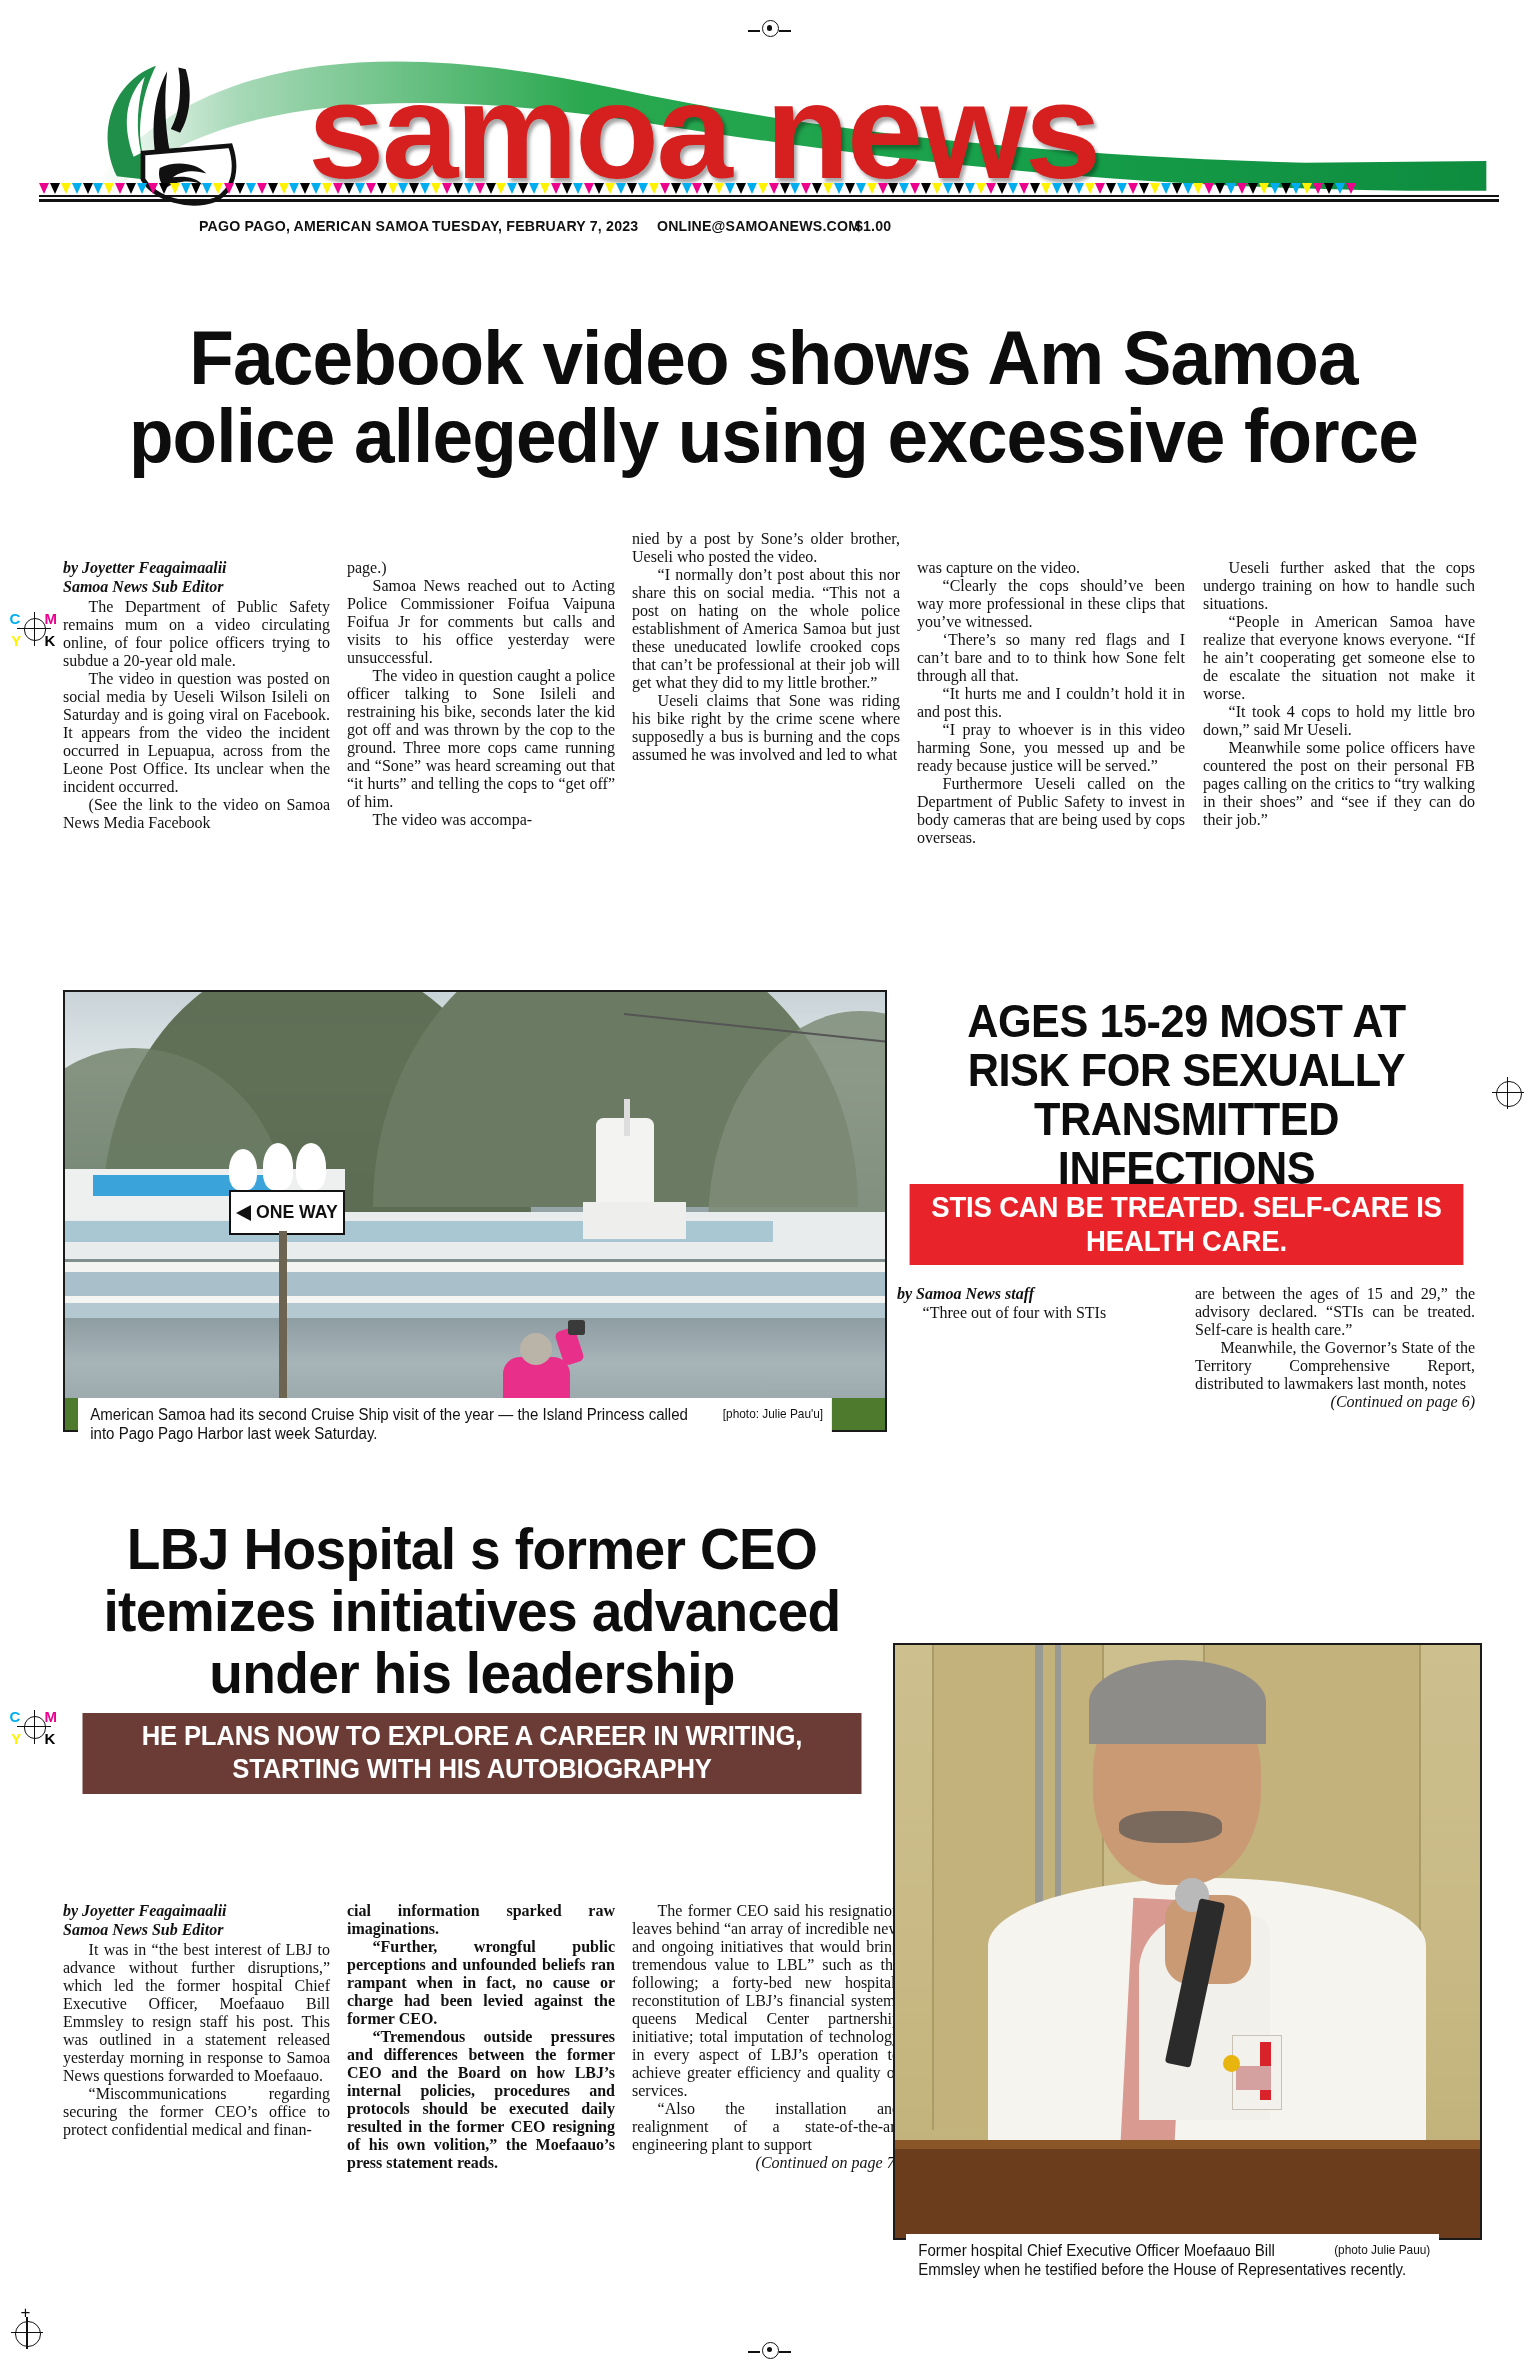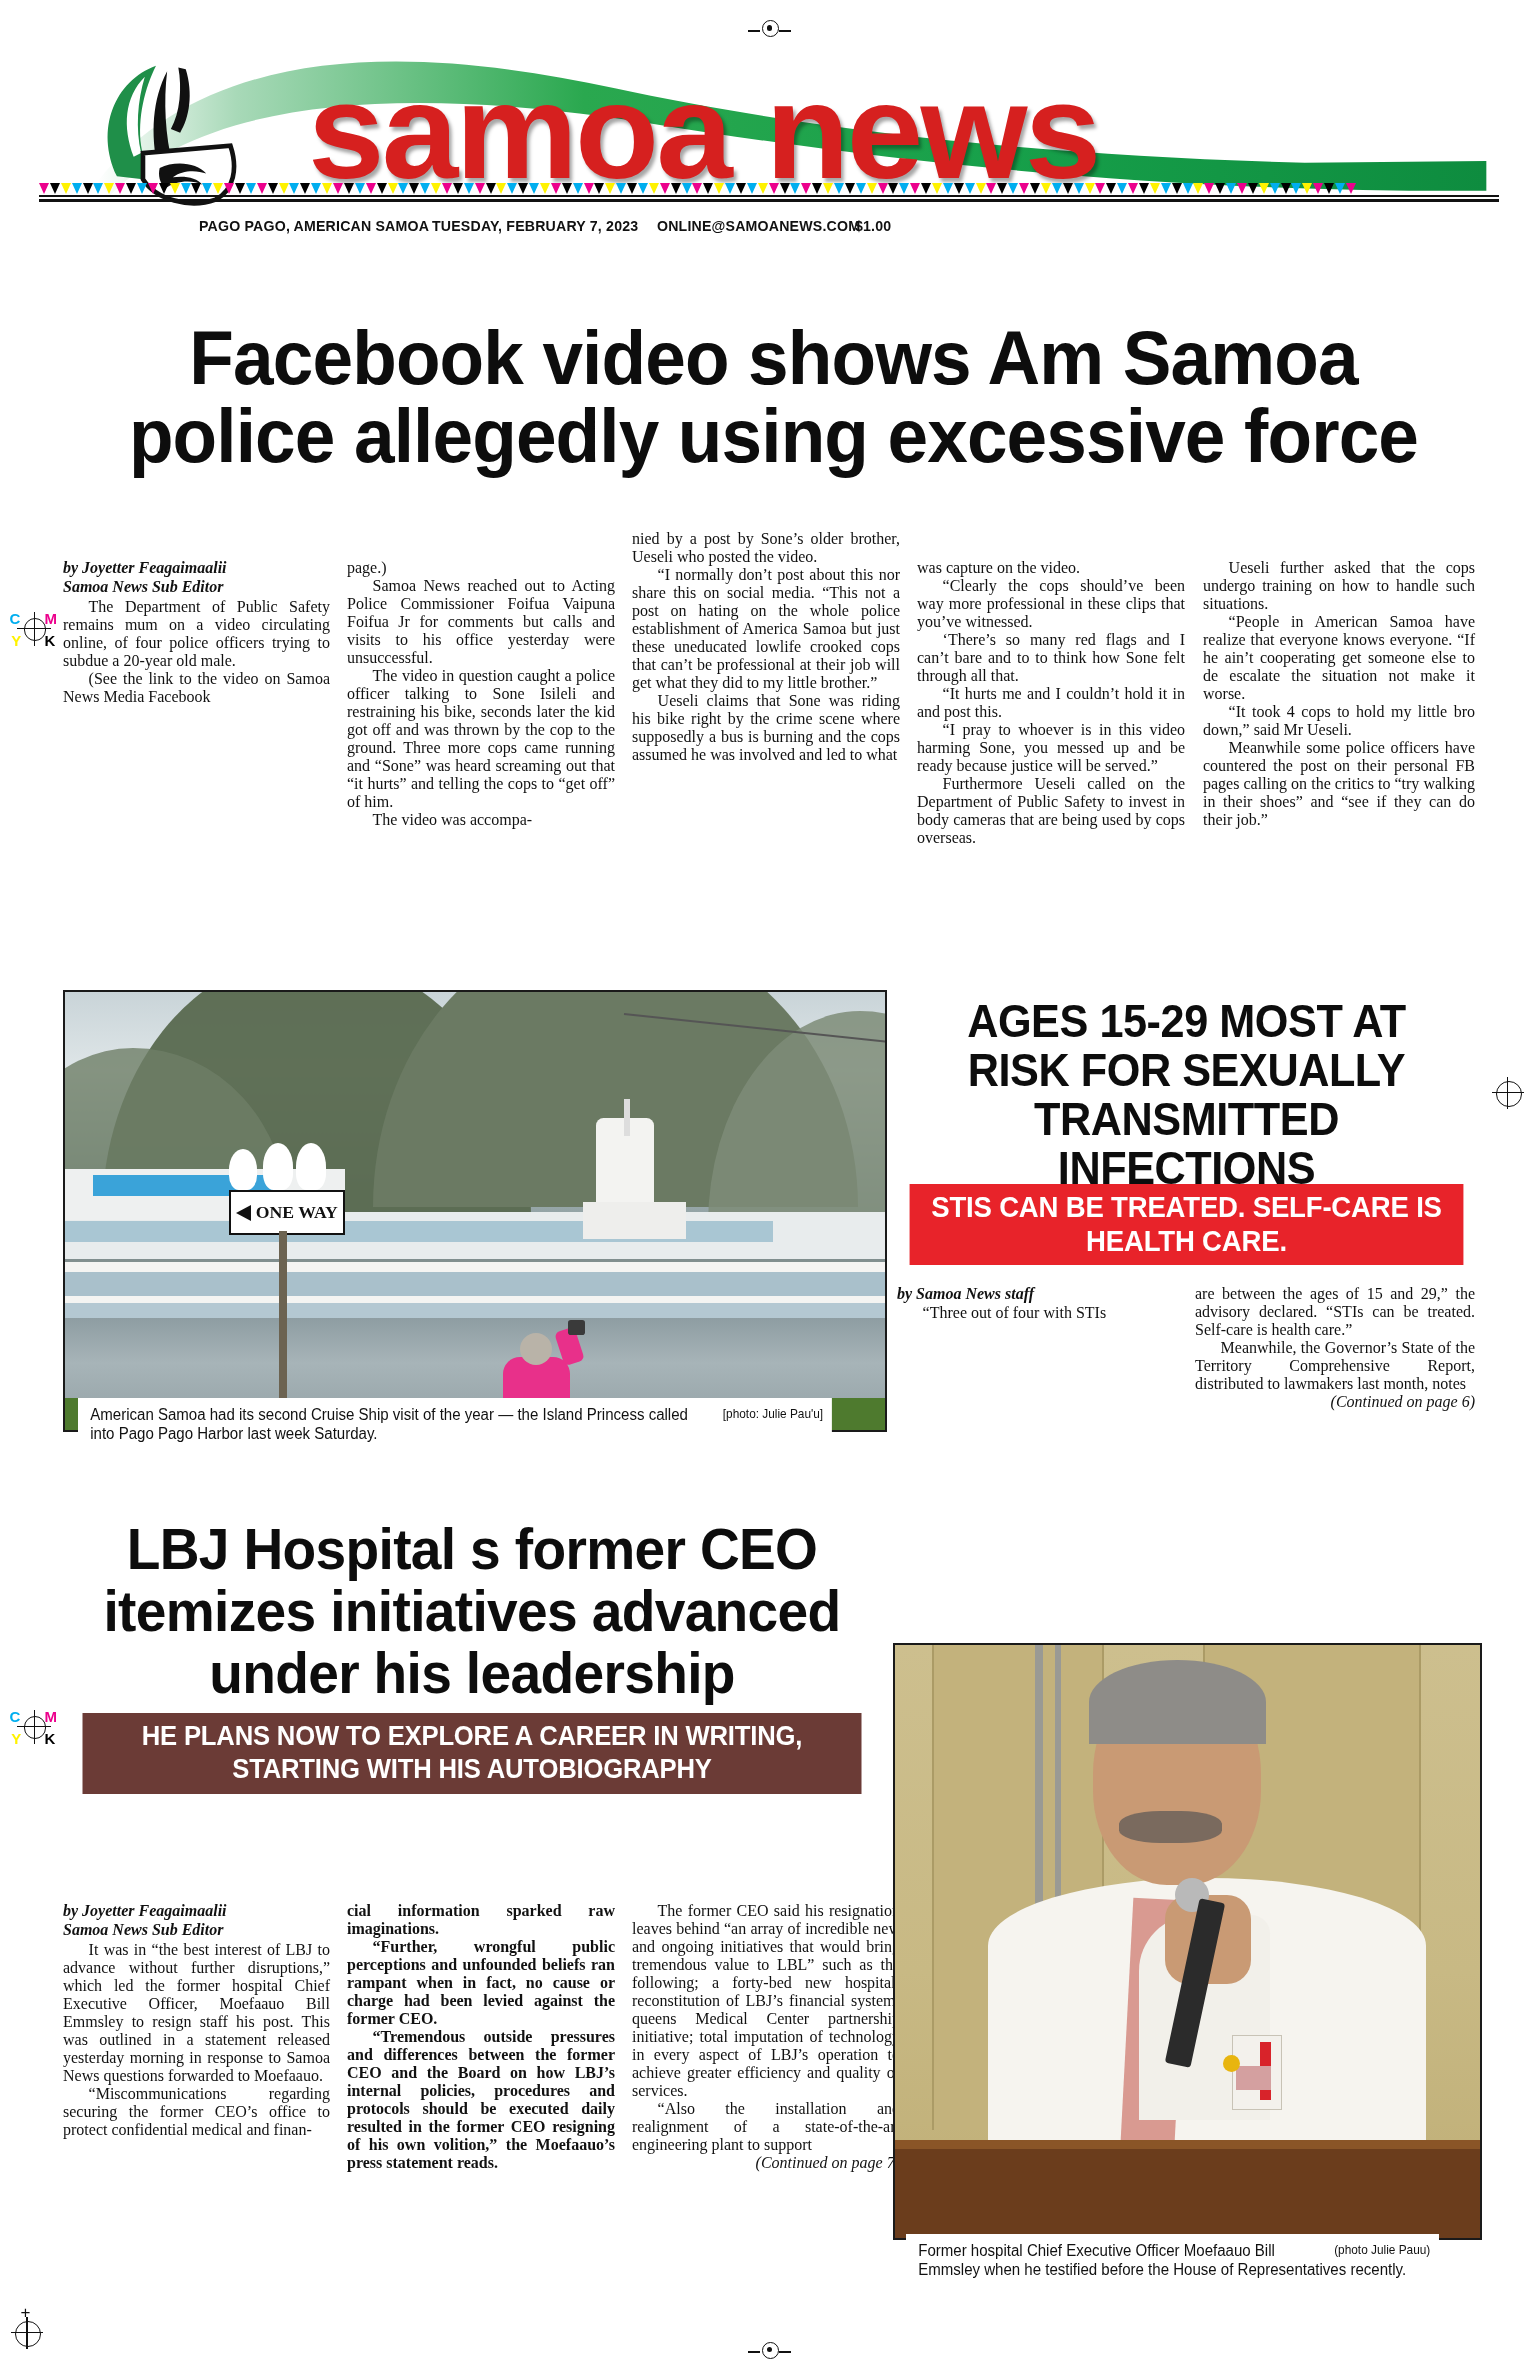--- a/index.html
+++ b/index.html
@@ -464,20 +464,21 @@
     <div class="bar l"></div>
       <div class="bar r"></div>
     <div class="ring"></div>
       <div class="dot"></div>
   </div>
 
   <div class="col" style="left:63px; top:559px; width:267px;">
     <div class="byline">by Joyetter Feagaimaalii</div>
     <div class="byline">Samoa News Sub Editor</div>
     <p>The Department of Public Safety remains mum on a video circulating online, of four police officers trying to subdue a 20-year old male.</p>
+    <p>The video in question was posted on social media by Ueseli Wilson Isileli on Saturday and is going viral on Facebook. It appears from the video the incident occurred in Lepuapua, across from the Leone Post Office. Its unclear when the incident occurred.</p>
     <p>(See the link to the video on Samoa News Media Facebook</p>
   </div>
 
   <div class="col" style="left:347px; top:559px; width:268px;">
     <p class="noind">page.)</p>
     <p>Samoa News reached out to Acting Police Commissioner Foifua Vaipuna Foifua Jr for comments but calls and visits to his office yesterday were unsuccessful.</p>
     <p>The video in question caught a police officer talking to Sone Isileli and restraining his bike, seconds later the kid got off and was thrown by the cop to the ground. Three more cops came running and “Sone” was heard screaming out that “it hurts” and telling the cops to “get off” of him.</p>
     <p>The video was accompa-</p>
   </div>
 
@@ -531,21 +532,21 @@
     <div style="position:absolute;left:559px;top:107px;width:5.6px;height:37px;background:#ddd;"></div>
 
     <div style="position:absolute;left:18.6px;top:466px;width:0;height:0;"></div>
     <div style="position:absolute;left:17px;top:471px;"></div>
 
     <div style="position:absolute;left:0;top:464px;width:820px;height:0;"></div>
 
     <div class="ship-water" style="height:112px;"></div>
     <div class="ship-grass" style="height:32px;"></div>
 
-    <div class="oneway" style="left:164px; top:198px; width:112px; height:41px; font-size:17.7px;font-family:Liberation Serif, serif;">
+    <div class="oneway" style="left:164px; top:198px; width:112px; height:41px; font-size:17.7px;">
       <div class="arrow"></div>
       <span>ONE WAY</span>
     </div>
     <div style="position:absolute;left:214px;top:239px;width:8.4px;height:199px;background:#6c6351;"></div>
 
     <div class="pink-person" style="left:438px; top:365px; width:67px; height:101px;"></div>
     <div class="pink-head" style="left:455px; top:341px; width:32px; height:32px;"></div>
     <div style="position:absolute;left:494px;top:337px;width:20.5px;height:35px;background:#e8308a;transform:rotate(-18deg);border-radius:5.6px;"></div>
     <div style="position:absolute;left:503px;top:328px;width:17px;height:15px;background:#3a3a3a;border-radius:2.8px;"></div>
   </div>

